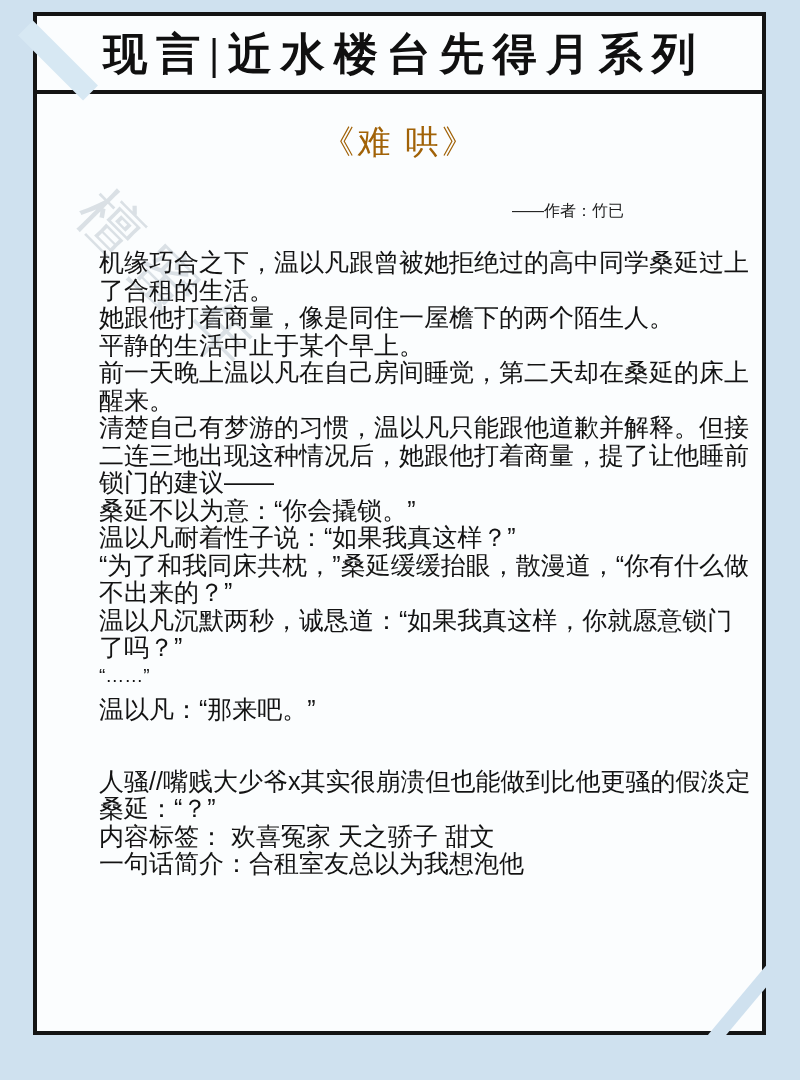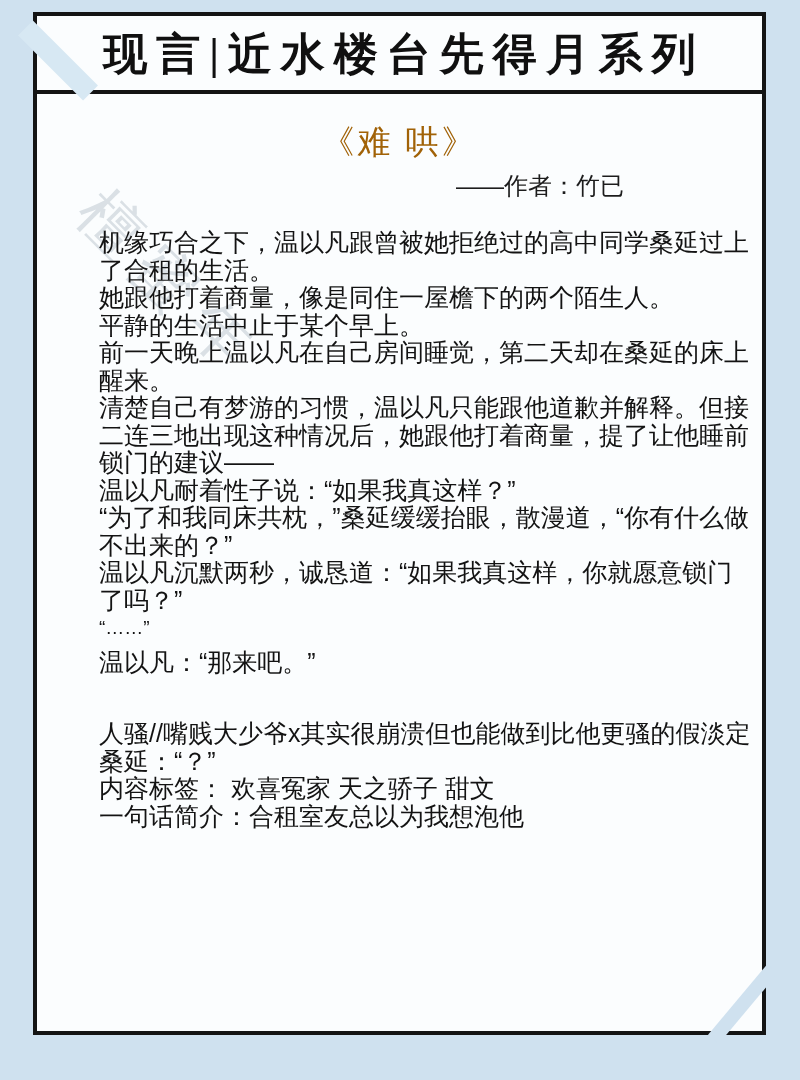--- a/index.html
+++ b/index.html
@@ -65,24 +65,24 @@
     margin: 0;
     padding-top: 26px;
     text-align: center;
     font-size: 33px;
     font-weight: 400;
     letter-spacing: 3px;
     color: #a16207;
   }
 
   .author-line {
-    margin-top: 5px;
+    margin-top: 36px;
     text-align: right;
     padding-right: 138px;
-    font-size: 24px;
+    font-size: 16px;
     color: #1c1c1c;
   }
 
   .synopsis {
     margin-top: 27px;
     padding: 0 8px 0 62px;
     font-size: 25px;
     line-height: 27.5px;
     color: #131313;
   }
@@ -121,20 +121,21 @@
   <div class="card-content">
     <h1 class="book-title">《难 哄》</h1>
     <div class="author-line">——作者：竹已</div>
     <div class="synopsis">
 
     <div class="para">机缘巧合之下，温以凡跟曾被她拒绝过的高中同学桑延过上了合租的生活。</div>
         <div class="para">她跟他打着商量，像是同住一屋檐下的两个陌生人。</div>
         <div class="para">平静的生活中止于某个早上。</div>
         <div class="para">前一天晚上温以凡在自己房间睡觉，第二天却在桑延的床上醒来。</div>
         <div class="para">清楚自己有梦游的习惯，温以凡只能跟他道歉并解释。但接二连三地出现这种情况后，她跟他打着商量，提了让他睡前锁门的建议——</div>
+        <div class="para">桑延不以为意：“你会撬锁。”</div>
         <div class="para">温以凡耐着性子说：“如果我真这样？”</div>
         <div class="para">“为了和我同床共枕，”桑延缓缓抬眼，散漫道，“你有什么做不出来的？”</div>
         <div class="para">温以凡沉默两秒，诚恳道：“如果我真这样，你就愿意锁门了吗？”</div>
         <div class="para v-small">“……”</div>
         <div class="para v-gap-top">温以凡：“那来吧。”</div>
         <div class="para v-section-gap">人骚//嘴贱大少爷x其实很崩溃但也能做到比他更骚的假淡定</div>
         <div class="para">桑延：“？”</div>
         <div class="para">内容标签： 欢喜冤家 天之骄子 甜文</div>
         <div class="para">一句话简介：合租室友总以为我想泡他</div>
       </div>

